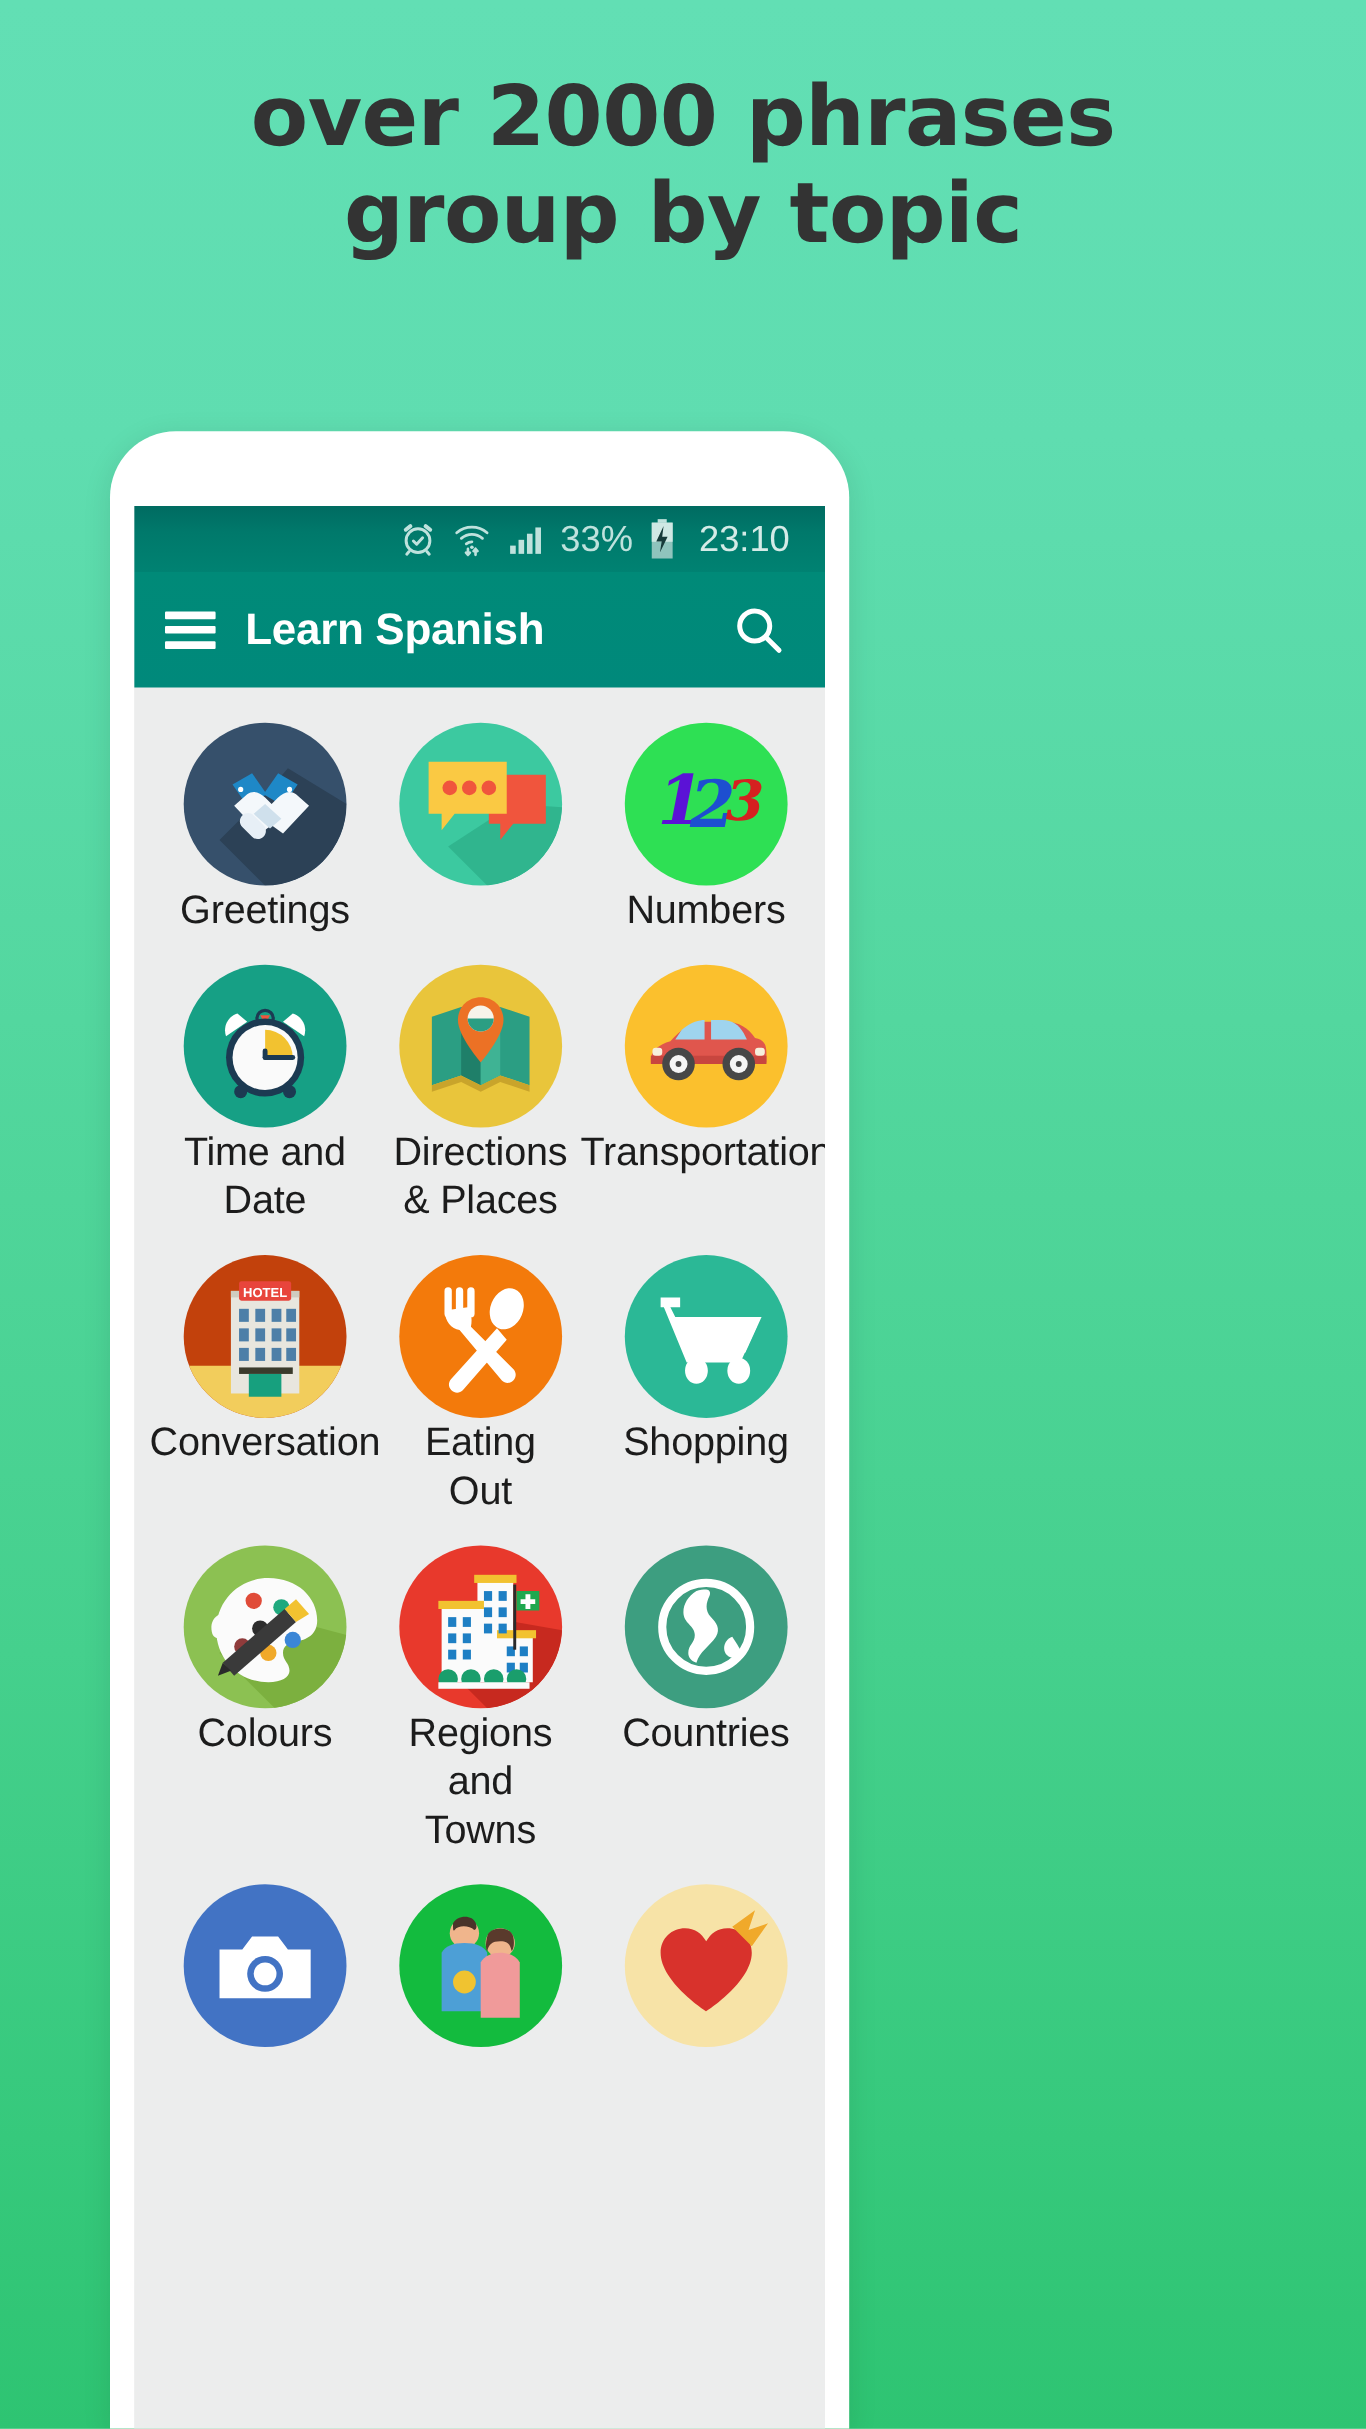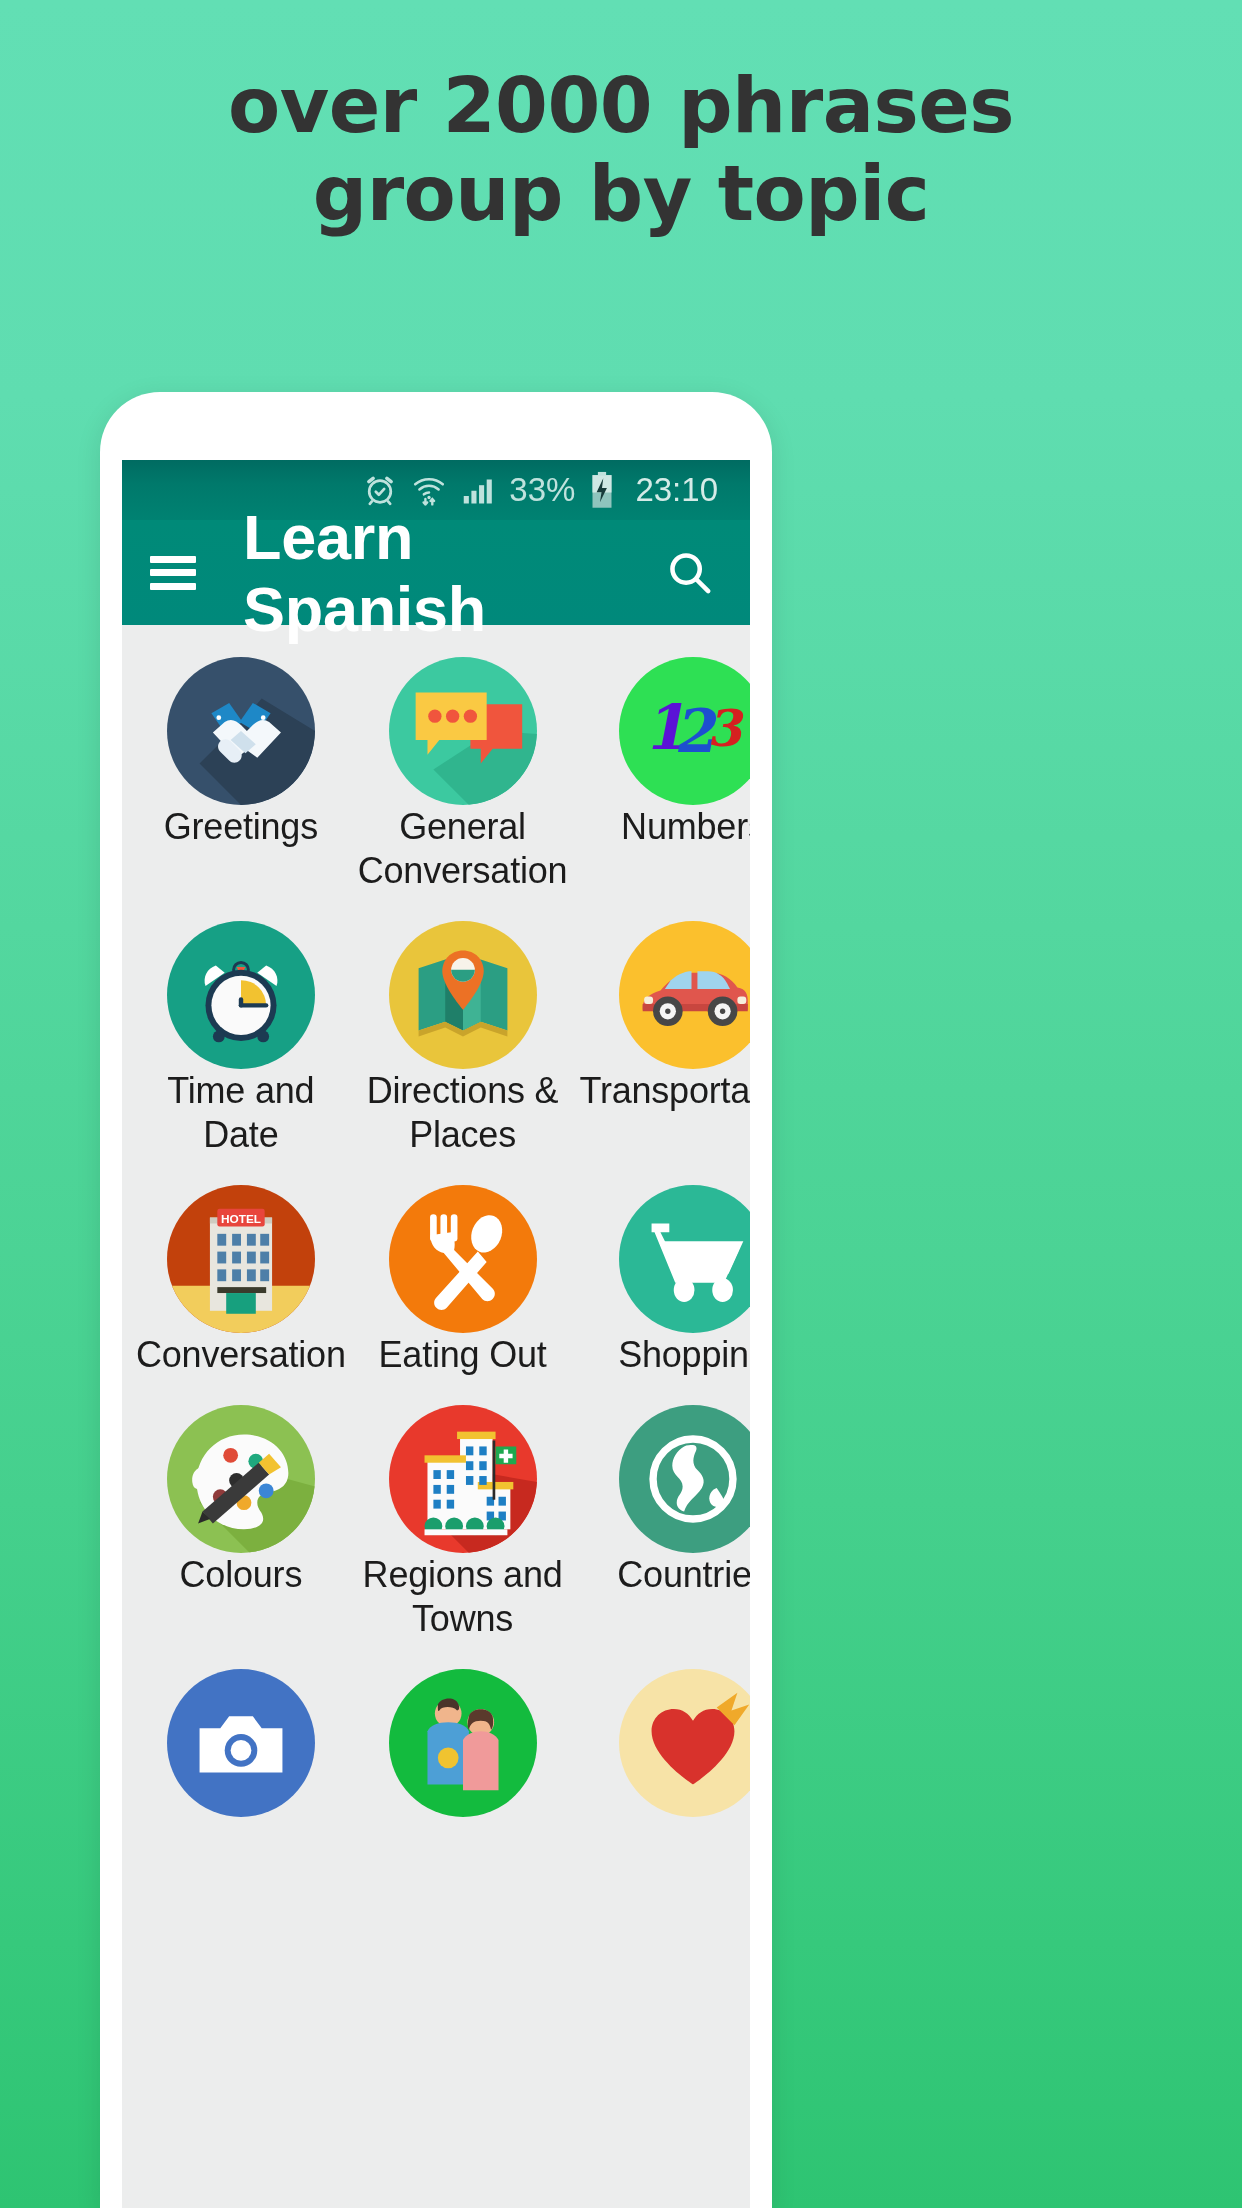--- a/index.html
+++ b/index.html
@@ -54,22 +54,22 @@
   
   .appbar {
     height:105px; background:#00897b;
     display:flex; align-items:center; padding:0 28px;
     background:linear-gradient(180deg,#008a78 0%,#00897b 100%);
   }
   .hamburger { width:46px; height:34px; display:flex; flex-direction:column;
                justify-content:space-between; cursor:pointer; }
   .hamburger span { display:block; height:7px; background:#fff; border-radius:1px; }
   .appbar-title {
-    color:#ffffff; font-size:63px; font-weight:bold;
-    margin-left:47px; letter-spacing:-0.3px; flex:1;
+    color:#ffffff; font-size:40px; font-weight:bold;
+    margin-left:27px; letter-spacing:-0.3px; flex:1;
   }
   .search-btn { width:64px; height:64px; display:flex; align-items:center; justify-content:center; }
 
   
   .grid {
     display:grid; grid-template-columns:repeat(3,1fr);
     padding:14px 8px 0 8px;
   }
   .tile {
     display:flex; flex-direction:column; align-items:center;
@@ -176,21 +176,20 @@
         <div class="tile-icon" style="background:#3cc9a0;">
           <svg class="ico-svg" viewBox="0 0 100 100">
             <path d="M100 52a50 50 0 0 1-46 48L30 76l40-26 30 2z" fill="#30b58e"></path>
             <path d="M55 32h35v30H70l-8 10V62h-7z" fill="#f0553d"></path>
             <path d="M18 24h48v32H34l-8 10V56h-8z" fill="#fac943"></path>
             <circle cx="31" cy="40" r="4.5" fill="#f0553d"></circle>
             <circle cx="43" cy="40" r="4.5" fill="#f0553d"></circle>
             <circle cx="55" cy="40" r="4.5" fill="#f0553d"></circle>
           </svg>
         </div>
-        <div class="tile-label">General Conversation</div>
       </div>
 
       <div class="tile">
         <div class="tile-icon" style="background:#2ee054;">
           <svg class="ico-svg" viewBox="0 0 100 100">
             <text x="20" y="62" font-family="DejaVu Serif, serif" font-size="42" font-style="italic" font-weight="bold" fill="#5b12d6">1</text>
             <text x="40" y="64" font-family="DejaVu Serif, serif" font-size="40" font-style="italic" font-weight="bold" fill="#1d4fd0">2</text>
             <text x="62" y="60" font-family="DejaVu Serif, serif" font-size="34" font-style="italic" font-weight="bold" fill="#d52020">3</text>
           </svg>
         </div>

